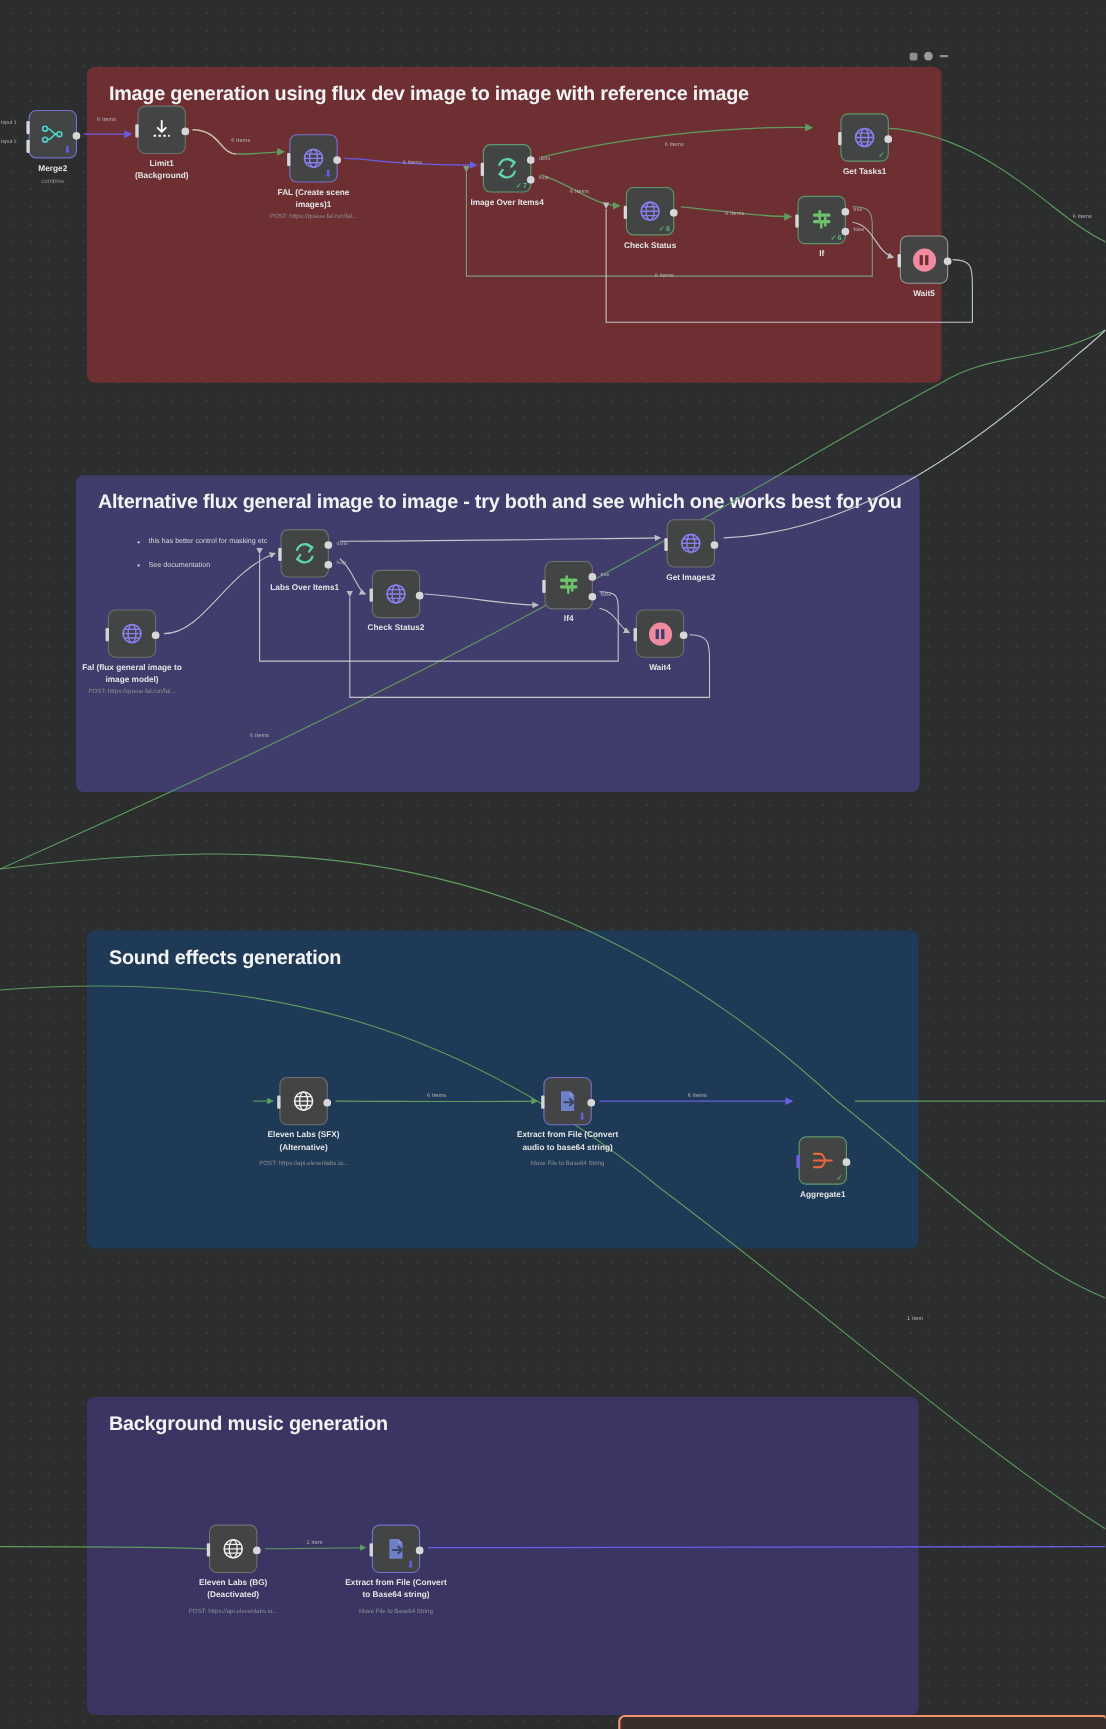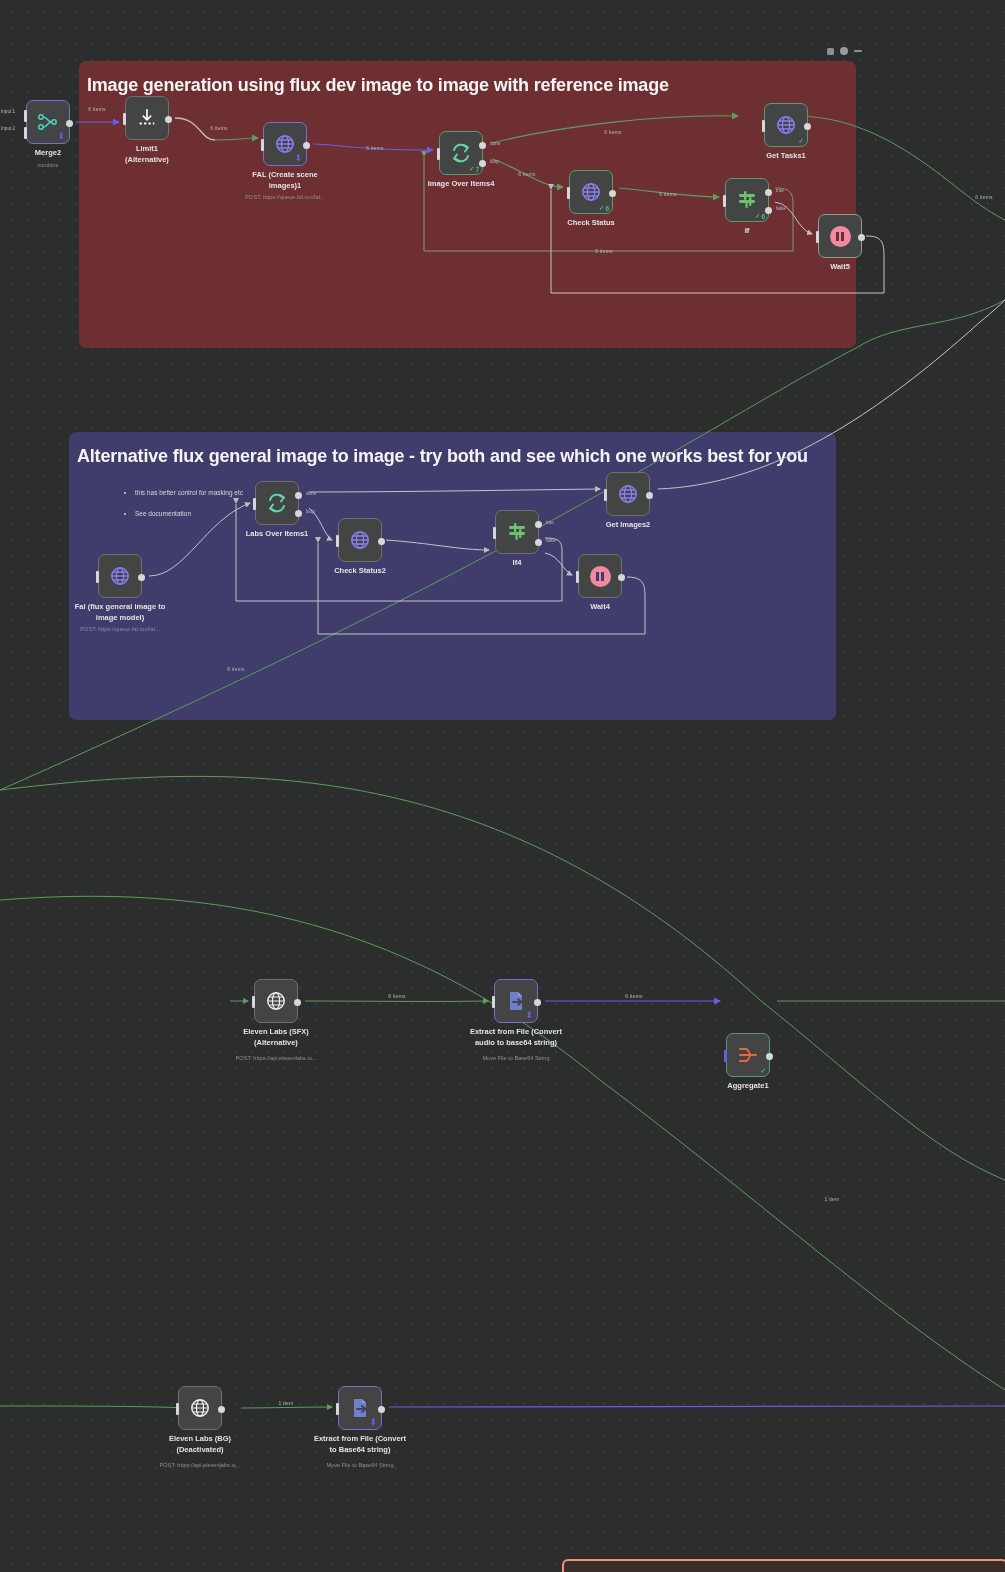--- a/index.html
+++ b/index.html
@@ -15,21 +15,21 @@
     background-size:16px 16px;
     background-position:4px 4px;
   }
   .layer{position:absolute;inset:0;}
   svg.wires{position:absolute;left:0;top:0;width:1005px;height:1572px;overflow:visible;}
 
   
   .group{position:absolute;border-radius:7px;overflow:hidden;}
   .group .ghead{
     font-size:18px;font-weight:700;letter-spacing:-.2px;
-    color:#f3f4f4;padding:14px 0 0 8px;line-height:1.15;
+    color:#f3f4f4;padding:14px 0 0 20px;line-height:1.15;
     white-space:nowrap;
   }
   .gnote{margin:18px 0 0 26px;font-size:6.5px;color:#d6d7da;line-height:2.4;}
   .gnote li{margin-bottom:6px;}
 
   
   .node{position:absolute;}
   .nbox{
     width:44px;height:44px;border-radius:7px;
     background:#434444;border:1px solid #5a5b5b;
@@ -84,20 +84,26 @@
 <div class="layer">
   <div class="group" id="g0" style="left: 79px; top: 61px; width: 777px; height: 287px; background: rgb(110, 47, 51);">
     <div class="ghead">Image generation using flux dev image to image with reference image</div>
   </div>
   <div class="group" id="g1" style="left: 69px; top: 432px; width: 767px; height: 288px; background: rgb(64, 60, 107);">
     <div class="ghead">Alternative flux general image to image - try both and see which one works best for you</div>
     <ul class="gnote">
       <li>this has better control for masking etc</li>
       <li>See documentation</li>
     </ul>
+  </div>
+  <div class="group" id="g2" style="left: 79px; top: 846px; width: 756px; height: 289px; background: rgb(31, 58, 86);">
+    <div class="ghead">Sound effects generation</div>
+  </div>
+  <div class="group" id="g3" style="left: 79px; top: 1270px; width: 756px; height: 289px; background: rgb(58, 53, 99);">
+    <div class="ghead">Background music generation</div>
   </div>
 </div>
 
 <svg class="wires">
   <defs>
     <marker id="ah" markerWidth="6" markerHeight="6" refX="5" refY="3" orient="auto">
       <path d="M0,0 L6,3 L0,6 Z" fill="#5f9c5f"></path>
     </marker>
     <marker id="ahg" markerWidth="6" markerHeight="6" refX="5" refY="3" orient="auto">
       <path d="M0,0 L6,3 L0,6 Z" fill="#b9bcc0"></path>
@@ -185,21 +191,21 @@
   <div class="node" style="left:125px;top:96px;">
     <div class="nbox grey">
       <svg width="22" height="22" viewBox="0 0 24 24">
         <path d="M12,3 L12,13 M8,10 L12,14 L16,10" fill="none" stroke="#ffffff" stroke-width="1.8" stroke-linecap="round" stroke-linejoin="round"></path>
         <path d="M4,18 L20,18" stroke="#ffffff" stroke-width="2" stroke-dasharray="2.4 2.4"></path>
       </svg>
       <div class="in"></div>
       <div class="ep out"></div>
     </div>
     <div class="nlabel">Limit1
-(Alternative)</div>
+(Background)</div>
   </div>
 
   <div class="node" style="left:263px;top:122px;">
     <div class="nbox purple">
       <svg width="24" height="24" viewBox="0 0 24 24">
         <circle cx="12" cy="12" r="8.2" fill="none" stroke="#8b7ff0" stroke-width="1.5"></circle>
         <ellipse cx="12" cy="12" rx="3.6" ry="8.2" fill="none" stroke="#8b7ff0" stroke-width="1.3"></ellipse>
         <path d="M3.8,12 L20.2,12 M5,8 L19,8 M5,16 L19,16" stroke="#8b7ff0" stroke-width="1.3"></path>
       </svg>
       <div class="dl">⬇</div>
@@ -427,21 +433,21 @@
       </svg>
       <div class="in purple"></div>
       <div class="ep out"></div>
       <div class="badge">
           <span>✓</span>
         </div>
     </div>
     <div class="nlabel">Aggregate1</div>
   </div>
 
-  <div class="node" style="left:178px;top:1386px;">
+  <div class="node" style="left:190px;top:1386px;">
     <div class="nbox grey">
       <svg width="24" height="24" viewBox="0 0 24 24">
         <circle cx="12" cy="12" r="8.2" fill="none" stroke="#f0f1f2" stroke-width="1.4"></circle>
         <ellipse cx="12" cy="12" rx="3.6" ry="8.2" fill="none" stroke="#f0f1f2" stroke-width="1.2"></ellipse>
         <path d="M3.8,12 L20.2,12 M5,8 L19,8 M5,16 L19,16" stroke="#f0f1f2" stroke-width="1.2"></path>
       </svg>
       <div class="in"></div>
       <div class="ep out"></div>
     </div>
     <div class="nlabel">Eleven Labs (BG)

